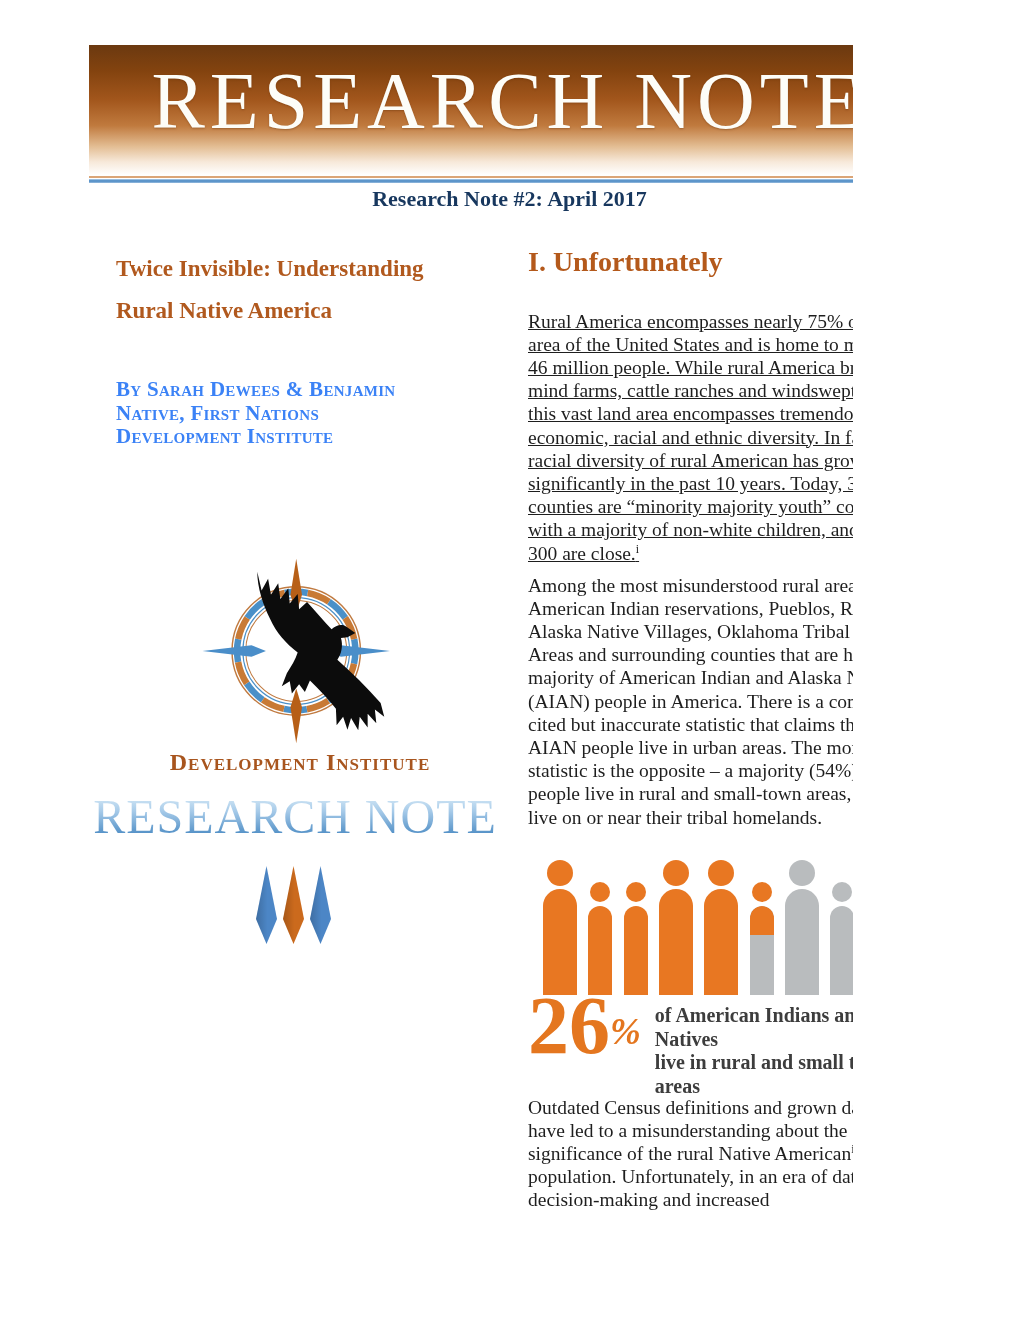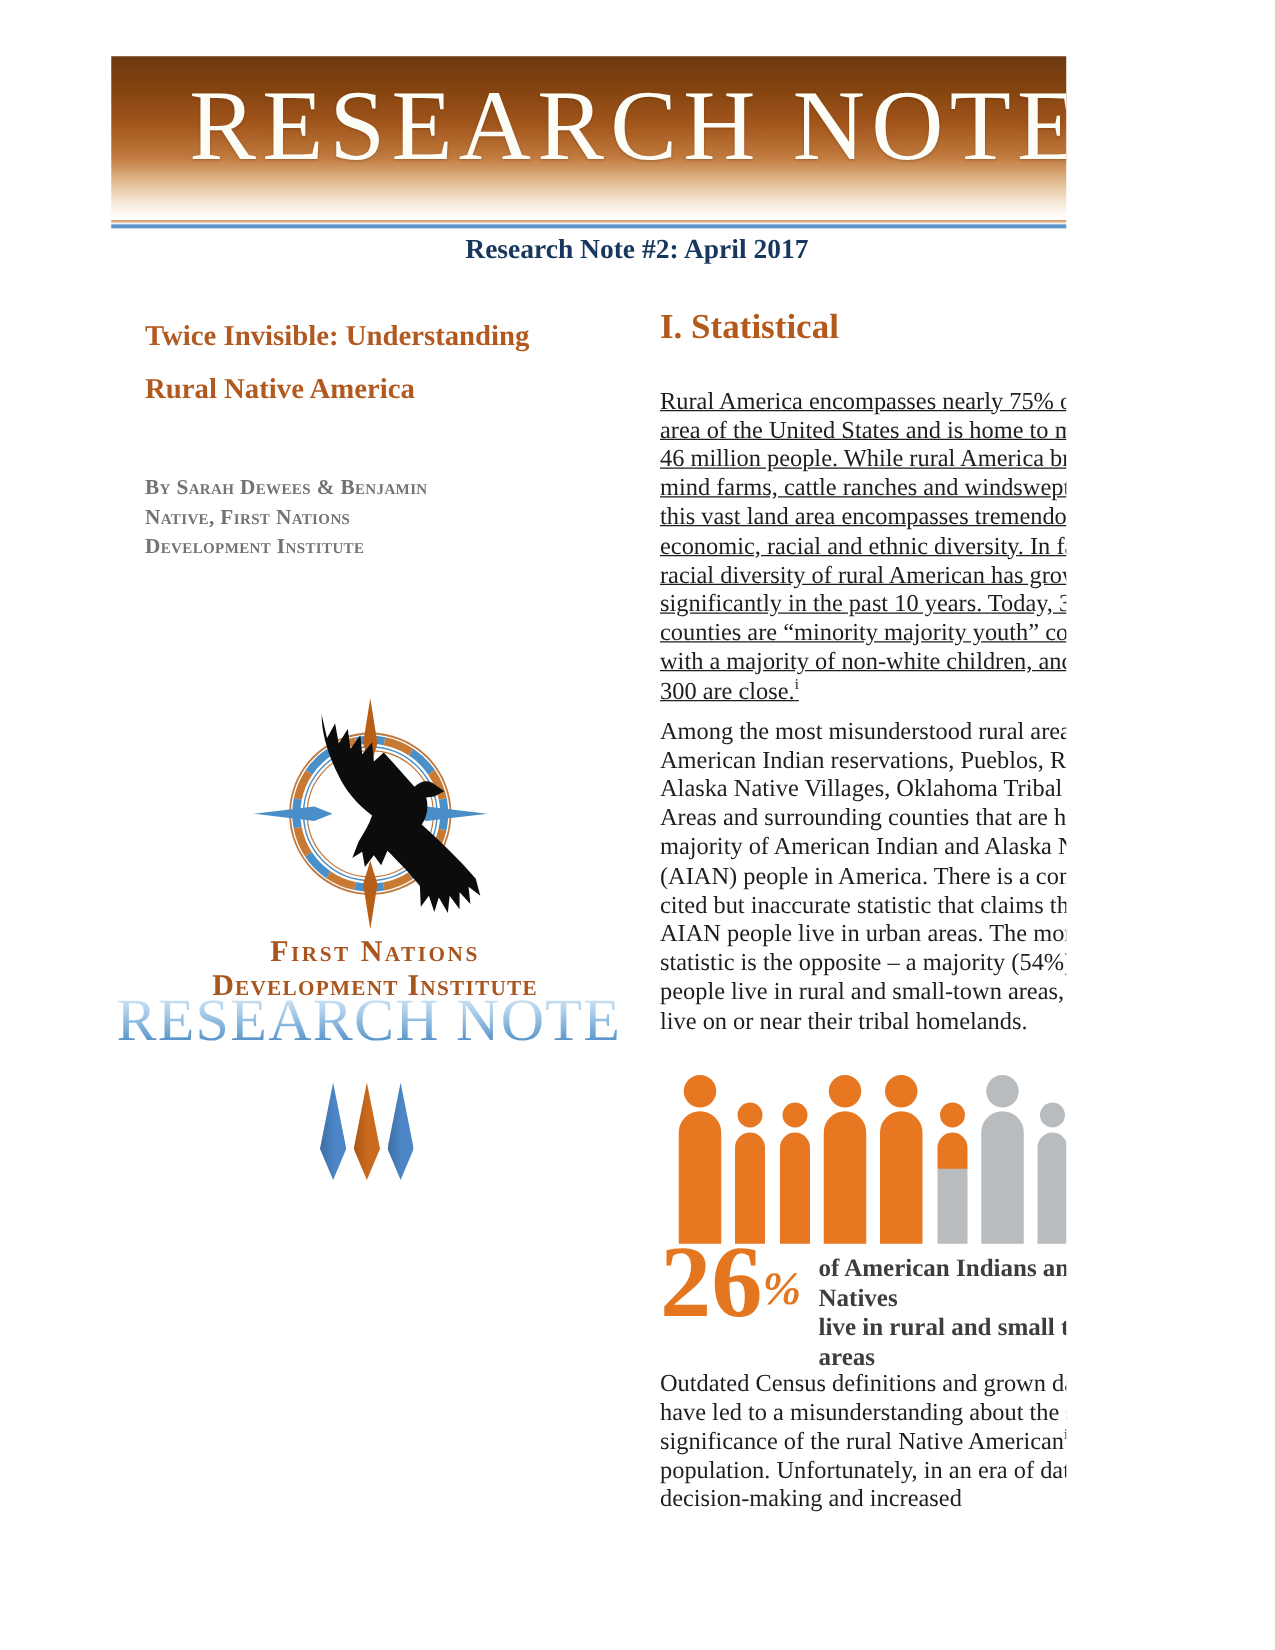--- a/index.html
+++ b/index.html
@@ -16,21 +16,21 @@
   .rule-blue{position:absolute;left:89px;top:179px;width:845px;height:4px;
     background:linear-gradient(180deg,#b9d4ec,#5d95ca 35%,#5d95ca 80%,#c7dcef);}
 
   .issue-line{position:absolute;left:89px;top:186px;width:841px;text-align:center;
     color:#17375e;font-size:22px;font-weight:700;}
 
   
   .doc-title{position:absolute;left:116px;top:248px;width:350px;
     color:#b1591e;font-size:23px;line-height:42px;font-weight:700;}
   .byline{position:absolute;left:116px;top:378px;width:360px;
-    color:#737373;font-size:17px;line-height:23.5px;font-weight:700;font-variant:small-caps;letter-spacing:.3px;}
+    color:#3b82f6;font-size:21px;line-height:23.5px;font-weight:700;font-variant:small-caps;letter-spacing:.3px;}
   .byline div{display:block;}
 
   
   .logo-art{position:absolute;left:193px;top:550px;width:218px;height:202px;}
   .logo-org{position:absolute;left:90px;top:749px;width:420px;text-align:center;
     color:#a8551e;font-weight:700;font-variant:small-caps;}
   .logo-org .l1{font-size:24px;line-height:27px;letter-spacing:2px;}
   .logo-org .l2{font-size:24px;line-height:27px;letter-spacing:1px;}
   .logo-series{position:absolute;left:83px;top:789px;width:424px;text-align:center;
     font-size:48px;letter-spacing:1px;font-weight:400;white-space:nowrap;
@@ -106,32 +106,31 @@
       C 219,170 240,190 259,212
       L 264,231 L 251,221 L 253,240 L 241,227 L 241,246 L 230,231 L 228,250 L 218,233 L 213,249 L 207,231 L 198,243 L 197,220
       C 186,206 172,192 161,181
       L 154,197 L 146,186 L 136,199 L 133,182 L 122,189 L 129,171
       C 135,161 141,152 144,142
       C 128,130 114,114 106,96
       C 96,76 88,52 88,30 Z"></path>
   </svg>
 
   <div class="logo-org">
-    <div class="l1">First Nations</div>
     <div class="l2">Development Institute</div>
   </div>
   <div class="logo-series">RESEARCH NOTE</div>
 
   <div class="kite-row">
       <div class="kite" style="background: linear-gradient(90deg, rgba(0, 0, 0, 0.18), rgba(0, 0, 0, 0) 55%), rgb(76, 134, 198);"></div>
       <div class="kite" style="background: linear-gradient(90deg, rgba(0, 0, 0, 0.18), rgba(0, 0, 0, 0) 55%), rgb(203, 106, 29);"></div>
       <div class="kite" style="background: linear-gradient(90deg, rgba(0, 0, 0, 0.18), rgba(0, 0, 0, 0) 55%), rgb(76, 134, 198);"></div>
     </div>
 
-  <div class="intro-heading">I. Statistical</div>
+  <div class="intro-heading">I. Unfortunately</div>
 
   <p class="body-para" id="para1"><span>Rural America encompasses nearly 75% of the land area of the United States and is home to more than 46 million people. While rural America brings to mind farms, cattle ranches and windswept plains, this vast land area encompasses tremendous economic, racial and ethnic diversity. In fact, the racial diversity of rural American has grown significantly in the past 10 years. Today, 356 counties are “minority majority youth” counties, with a majority of non-white children, and another 300 are close.</span><sup>i</sup></p>
 
   <p class="body-para" id="para2"><span>Among the most misunderstood rural areas are the American Indian reservations, Pueblos, Rancherias, Alaska Native Villages, Oklahoma Tribal Statistical Areas and surrounding counties that are home to the majority of American Indian and Alaska Native (AIAN) people in America. There is a commonly-cited but inaccurate statistic that claims that 72% of AIAN people live in urban areas. The more accurate statistic is the opposite – a majority (54%) of AIAN people live in rural and small-town areas, and 68% live on or near their tribal homelands.</span></p>
 
   <div class="pictograph">
       <div class="fig">
         <div class="head" style="width: 26px; height: 26px; background: rgb(232, 119, 34); margin-bottom: 3px;"></div>
         <div class="torso" style="width: 34px; height: 106px; background: rgb(232, 119, 34);"></div>
       </div>

